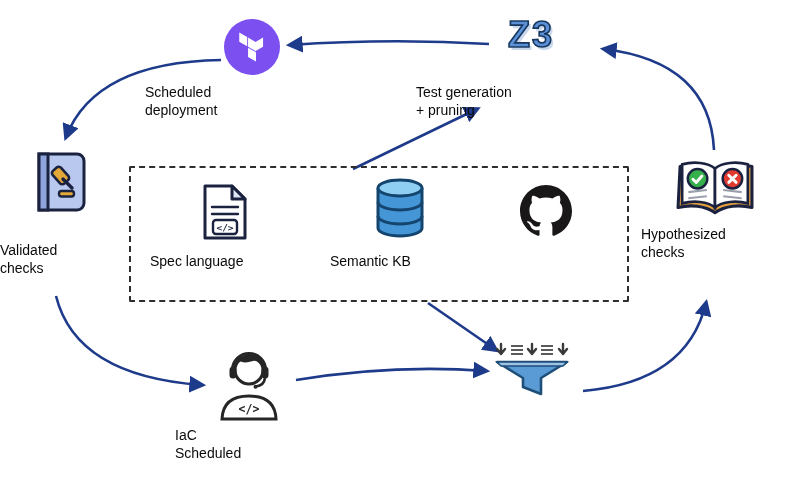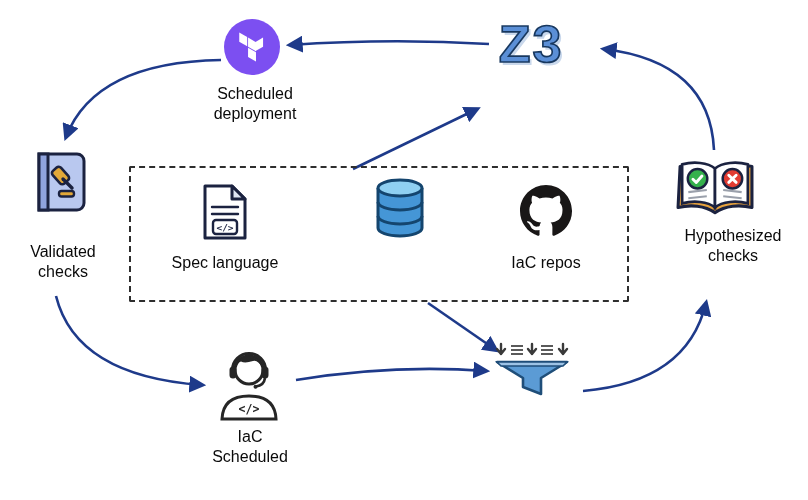--- a/index.html
+++ b/index.html
@@ -2,26 +2,26 @@
 <html style="--c-arrow: #1e3a8a; --c-terraform-purple: #7c4ff1; --c-z3-blue: #5b8fd6; --c-database-blue: #4596d6; --c-funnel-blue: #5b9bd5; --c-check-green: #35b14c; --c-cross-red: #e23b32; --c-text: #0a0a0a;"><head>
 <meta charset="utf-8">
 <style>
   * { margin: 0; padding: 0; box-sizing: border-box; }
   html, body { background: #ffffff; }
   body { font-family: "Liberation Sans", sans-serif; color: #0a0a0a; }
   .canvas { position: relative; width: 808px; height: 500px; background: #ffffff; overflow: hidden; }
   .arrows { position: absolute; left: 0; top: 0; width: 808px; height: 500px; pointer-events: none; }
   .dashed-box { position: absolute; left: 129px; top: 166px; width: 500px; height: 136px;
                 border: 2.6px dashed #2e2e2e; border-radius: 2px; background: transparent; }
-  .label { position: absolute; text-align: center; font-size: 16px; line-height: 1.28;
+  .label { position: absolute; font-size: 14px; line-height: 1.28;
            color: var(--c-text, #0a0a0a); white-space: pre-line; }
   .icon { position: absolute; }
   .icon svg { display: block; width: 100%; height: 100%; }
   .z3-logo { position: absolute; left: 478px; top: 14px; width: 106px; text-align: center;
-             font-weight: 800; font-size: 52px; letter-spacing: 2px;
+             font-weight: 800; font-size: 36px; letter-spacing: 2px;
              color: var(--c-z3-blue, #5b8fd6);
              -webkit-text-stroke: 1.7px #17375e;
              text-shadow: 2.5px 2.5px 0 #c9d8ec; }
   .mono { font-family: "DejaVu Sans Mono", monospace; }
 </style>
 </head>
 <body>
 
 <div class="canvas">
 
@@ -53,20 +53,22 @@
         <path d="M21.12 4.227l-6.561 3.791v7.574l6.56-3.787z"></path>
         <path d="M8.72 4.23v7.575l6.561 3.787V8.018z"></path>
         <path d="M8.72 12.635v7.575L15.28 24v-7.578z"></path>
       </g>
     </svg>
   </div>
   <div class="label" style="left:145px; top:84px; width:220px;">Scheduled
 deployment</div>
 
   <div class="z3-logo">Z3</div>
+  <div class="label" style="left:416px; top:84px; width:230px;">Test generation
++ pruning</div>
 
   <div class="icon" style="left:30px; top:151px; width:64px; height:66px;">
     <svg viewBox="0 0 64 66">
       <path d="M9 3 H47 a7 7 0 0 1 7 7 v42 a7 7 0 0 1 -7 7 H9 z" fill="#b9c8ef" stroke="#1b2240" stroke-width="3"></path>
       <rect x="9" y="3" width="9" height="56" fill="#8fa3dd" stroke="#1b2240" stroke-width="3"></rect>
       <rect x="25" y="16" width="11" height="17" rx="3" transform="rotate(-42 30.5 24.5)" fill="#e2a838" stroke="#1b2240" stroke-width="2.6"></rect>
       <line x1="33" y1="28" x2="42" y2="37" stroke="#1b2240" stroke-width="3.4" stroke-linecap="round"></line>
       <rect x="29" y="40" width="15" height="5.5" rx="2.5" fill="#e2a838" stroke="#1b2240" stroke-width="2.4"></rect>
     </svg>
   </div>
@@ -83,21 +85,21 @@
         <line x1="12" y1="41" x2="30" y2="39"></line>
         <line x1="46" y1="33" x2="64" y2="35"></line>
         <line x1="46" y1="39" x2="64" y2="41"></line>
       </g>
       <circle cx="21" cy="22" r="9.5" style="fill:var(--c-check-green,#35b14c)" stroke="#1b2240" stroke-width="2.4"></circle>
       <path d="M16.5 22.5 l3.2 3.2 l5.6 -6.4" stroke="#ffffff" stroke-width="2.8" fill="none" stroke-linecap="round" stroke-linejoin="round"></path>
       <circle cx="55" cy="22" r="9.5" style="fill:var(--c-cross-red,#e23b32)" stroke="#1b2240" stroke-width="2.4"></circle>
       <path d="M51.4 18.5 l7.2 7 M58.6 18.5 l-7.2 7" stroke="#ffffff" stroke-width="2.8" stroke-linecap="round"></path>
     </svg>
   </div>
-  <div class="label" style="left:657px; top:226px; width:152px;">Hypothesized
+  <div class="label" style="left:641px; top:226px; width:152px;">Hypothesized
 checks</div>
 
   <div class="icon" style="left:200px; top:183px; width:50px; height:58px;">
     <svg viewBox="0 0 50 58">
       <path d="M5 3 H32 L45 16 V55 H5 z" fill="#ffffff" stroke="#1b2240" stroke-width="3" stroke-linejoin="round"></path>
       <path d="M32 3 L45 16 H32 z" fill="#dfe6f3" stroke="#1b2240" stroke-width="3" stroke-linejoin="round"></path>
       <g stroke="#1b2240" stroke-width="2.4" stroke-linecap="round">
         <line x1="12" y1="24" x2="38" y2="24"></line>
         <line x1="12" y1="31" x2="38" y2="31"></line>
       </g>
@@ -108,27 +110,27 @@
   <div class="label" style="left:150px; top:253px; width:150px;">Spec language</div>
 
   <div class="icon" style="left:374px; top:178px; width:52px; height:62px;">
     <svg viewBox="0 0 52 62">
       <path d="M4 10 v40 c0 4.4 9.85 8 22 8 s22 -3.6 22 -8 V10" style="fill:var(--c-database-blue,#4596d6)" stroke="#14456e" stroke-width="3"></path>
       <path d="M4 24 c0 4.4 9.85 8 22 8 s22 -3.6 22 -8" fill="none" stroke="#14456e" stroke-width="3"></path>
       <path d="M4 38 c0 4.4 9.85 8 22 8 s22 -3.6 22 -8" fill="none" stroke="#14456e" stroke-width="3"></path>
       <ellipse cx="26" cy="10" rx="22" ry="8" fill="#8fd0f2" stroke="#14456e" stroke-width="3"></ellipse>
     </svg>
   </div>
+  <div class="label" style="left:330px; top:253px; width:140px;">Semantic KB</div>
 
   <div class="icon" style="left:520px; top:185px; width:52px; height:52px;">
     <svg viewBox="0 0 52 52">
       <path fill-rule="evenodd" clip-rule="evenodd" fill="#191717" transform="scale(2.1667)" d="M12 0C5.37 0 0 5.37 0 12c0 5.3 3.438 9.8 8.205 11.385.6.113.82-.258.82-.577 0-.285-.01-1.04-.015-2.04-3.338.724-4.042-1.61-4.042-1.61-.546-1.385-1.335-1.755-1.335-1.755-1.087-.744.084-.729.084-.729 1.205.084 1.838 1.236 1.838 1.236 1.07 1.835 2.809 1.305 3.495.998.108-.776.417-1.305.76-1.605-2.665-.3-5.466-1.332-5.466-5.93 0-1.31.465-2.38 1.235-3.22-.135-.303-.54-1.523.105-3.176 0 0 1.005-.322 3.3 1.23.96-.267 1.98-.399 3-.405 1.02.006 2.04.138 3 .405 2.28-1.552 3.285-1.23 3.285-1.23.645 1.653.24 2.873.12 3.176.765.84 1.23 1.91 1.23 3.22 0 4.61-2.805 5.625-5.475 5.92.42.36.81 1.096.81 2.22 0 1.606-.015 2.896-.015 3.286 0 .315.21.69.825.57C20.565 21.795 24 17.295 24 12c0-6.63-5.37-12-12-12z"></path>
     </svg>
   </div>
-  <div class="label" style="left:476px; top:253px; width:140px;">IaC repos</div>
 
   <div class="icon" style="left:210px; top:345px; width:78px; height:76px;">
     <svg viewBox="0 0 78 76">
       <circle cx="39" cy="25" r="14" fill="#ffffff" stroke="#262626" stroke-width="3"></circle>
       <path d="M25.2 23.5 A14 14 0 0 1 52.8 23.5 Q48 14.5 43 16 Q35 18.5 31 16.5 Q27 17.5 25.2 23.5 Z" fill="#262626"></path>
       <path d="M22.5 25 a16.5 16.5 0 0 1 33 0" fill="none" stroke="#262626" stroke-width="3.2"></path>
       <rect x="19.5" y="21.5" width="7" height="12" rx="3.5" fill="#262626"></rect>
       <rect x="51.5" y="21.5" width="7" height="12" rx="3.5" fill="#262626"></rect>
       <path d="M55 33 q-1 7.5 -9 8.5" fill="none" stroke="#262626" stroke-width="2.6"></path>
       <circle cx="45.5" cy="41.8" r="2" fill="#262626"></circle>

